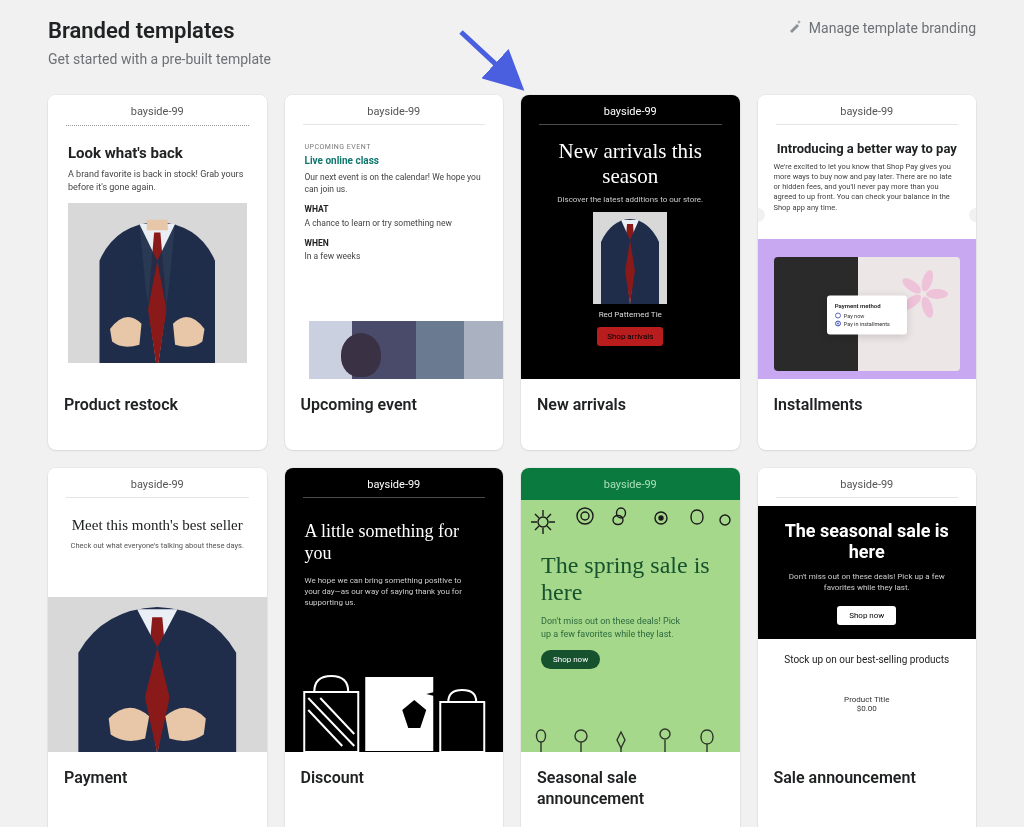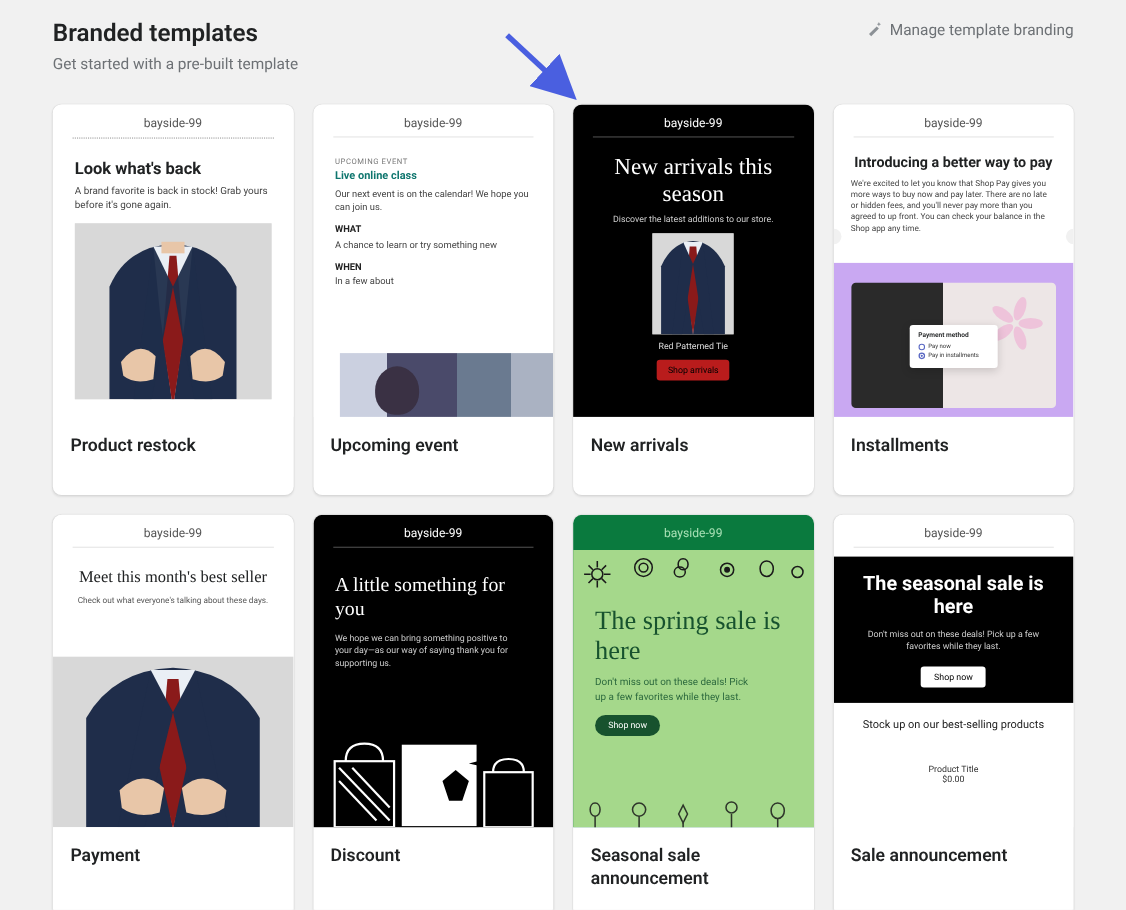--- a/index.html
+++ b/index.html
@@ -291,21 +291,21 @@
     <div class="card">
       <div class="thumb thumb-event">
         <div class="thumb-store">bayside-99</div>
         <div class="body">
           <div class="eyebrow">UPCOMING EVENT</div>
           <h3>Live online class</h3>
           <p>Our next event is on the calendar! We hope you can join us.</p>
           <div class="lab">WHAT</div>
           <p>A chance to learn or try something new</p>
           <div class="lab">WHEN</div>
-          <p>In a few about</p>
+          <p>In a few weeks</p>
         </div>
         <div class="photo"></div>
       </div>
       <div class="card-title">Upcoming event</div>
     </div>
 
     <div class="card">
       <div class="thumb thumb-arrivals">
         <div class="thumb-store light">bayside-99</div>
         <h3>New arrivals this season</h3>

